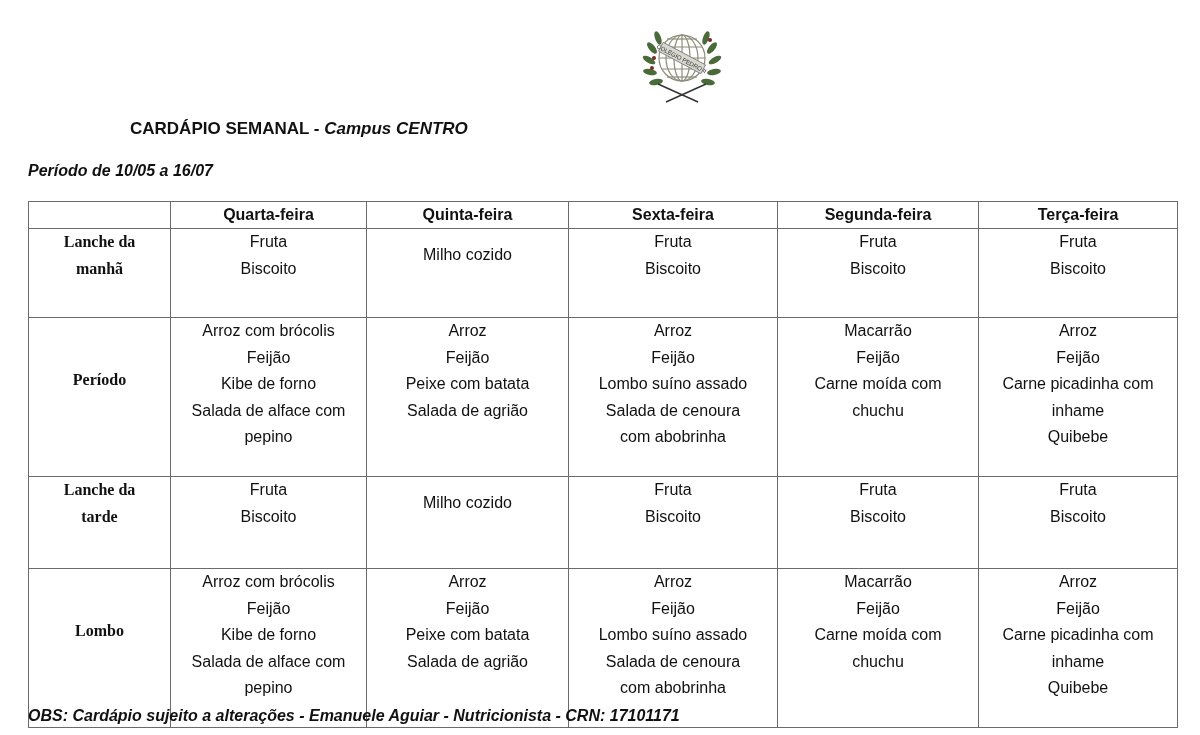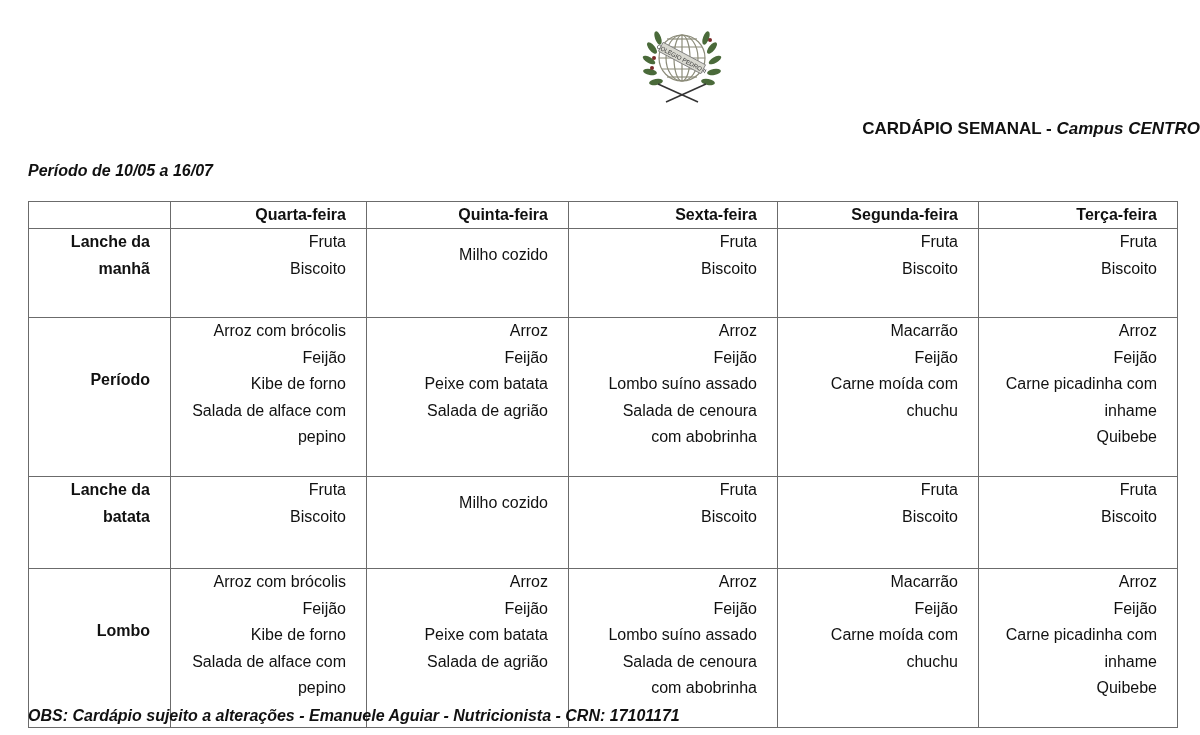--- a/index.html
+++ b/index.html
@@ -20,21 +20,21 @@
       left: 636px;
       top: 18px;
       width: 92px;
       height: 88px;
     }
     .title {
       position: absolute;
       left: 0;
       width: 1200px;
       top: 119px;
-      text-align: right;
+      text-align: left;
       font-size: 17px;
       font-weight: bold;
       padding-left: 130px;
       box-sizing: border-box;
     }
     .title .campus {
       font-style: italic;
     }
     .period {
       position: absolute;
@@ -48,34 +48,35 @@
       position: absolute;
       left: 28px;
       top: 201px;
       width: 1149px;
       border-collapse: collapse;
       table-layout: fixed;
       font-size: 16px;
     }
     table.menu td, table.menu th {
       border: 1.5px solid #6b6b6b;
-      text-align: right;
+      text-align: center;
       vertical-align: top;
       padding: 0 20px;
       line-height: 26.5px;
     }
     table.menu th {
       font-weight: bold;
       height: 26px;
       line-height: 26px;
       vertical-align: middle;
     }
     table.menu td.rowhead {
       font-weight: bold;
       vertical-align: top;
+      font-family: Liberation Serif, serif;
     }
     .rowhead-mid {
       vertical-align: middle !important;
     }
     .cell-line {
       display: block;
     }
     .r-snack td { height: 75px; }
     .r-meal td { height: 158px; }
     .r-snack2 td { height: 78px; }
@@ -225,21 +226,21 @@
         <span class="cell-line">Feijão</span>
         <span class="cell-line">Carne picadinha com</span>
         <span class="cell-line">inhame</span>
         <span class="cell-line">Quibebe</span>
       </td>
     </tr>
 
     <tr class="r-snack2">
       <td class="rowhead">
         <span class="cell-line">Lanche da</span>
-        <span class="cell-line">batata</span>
+        <span class="cell-line">tarde</span>
       </td>
       <td>
         <span class="cell-line">Fruta</span>
         <span class="cell-line">Biscoito</span>
       </td>
       <td class="vcenter">
         <span class="cell-line">Milho cozido</span>
       </td>
       <td>
         <span class="cell-line">Fruta</span>

